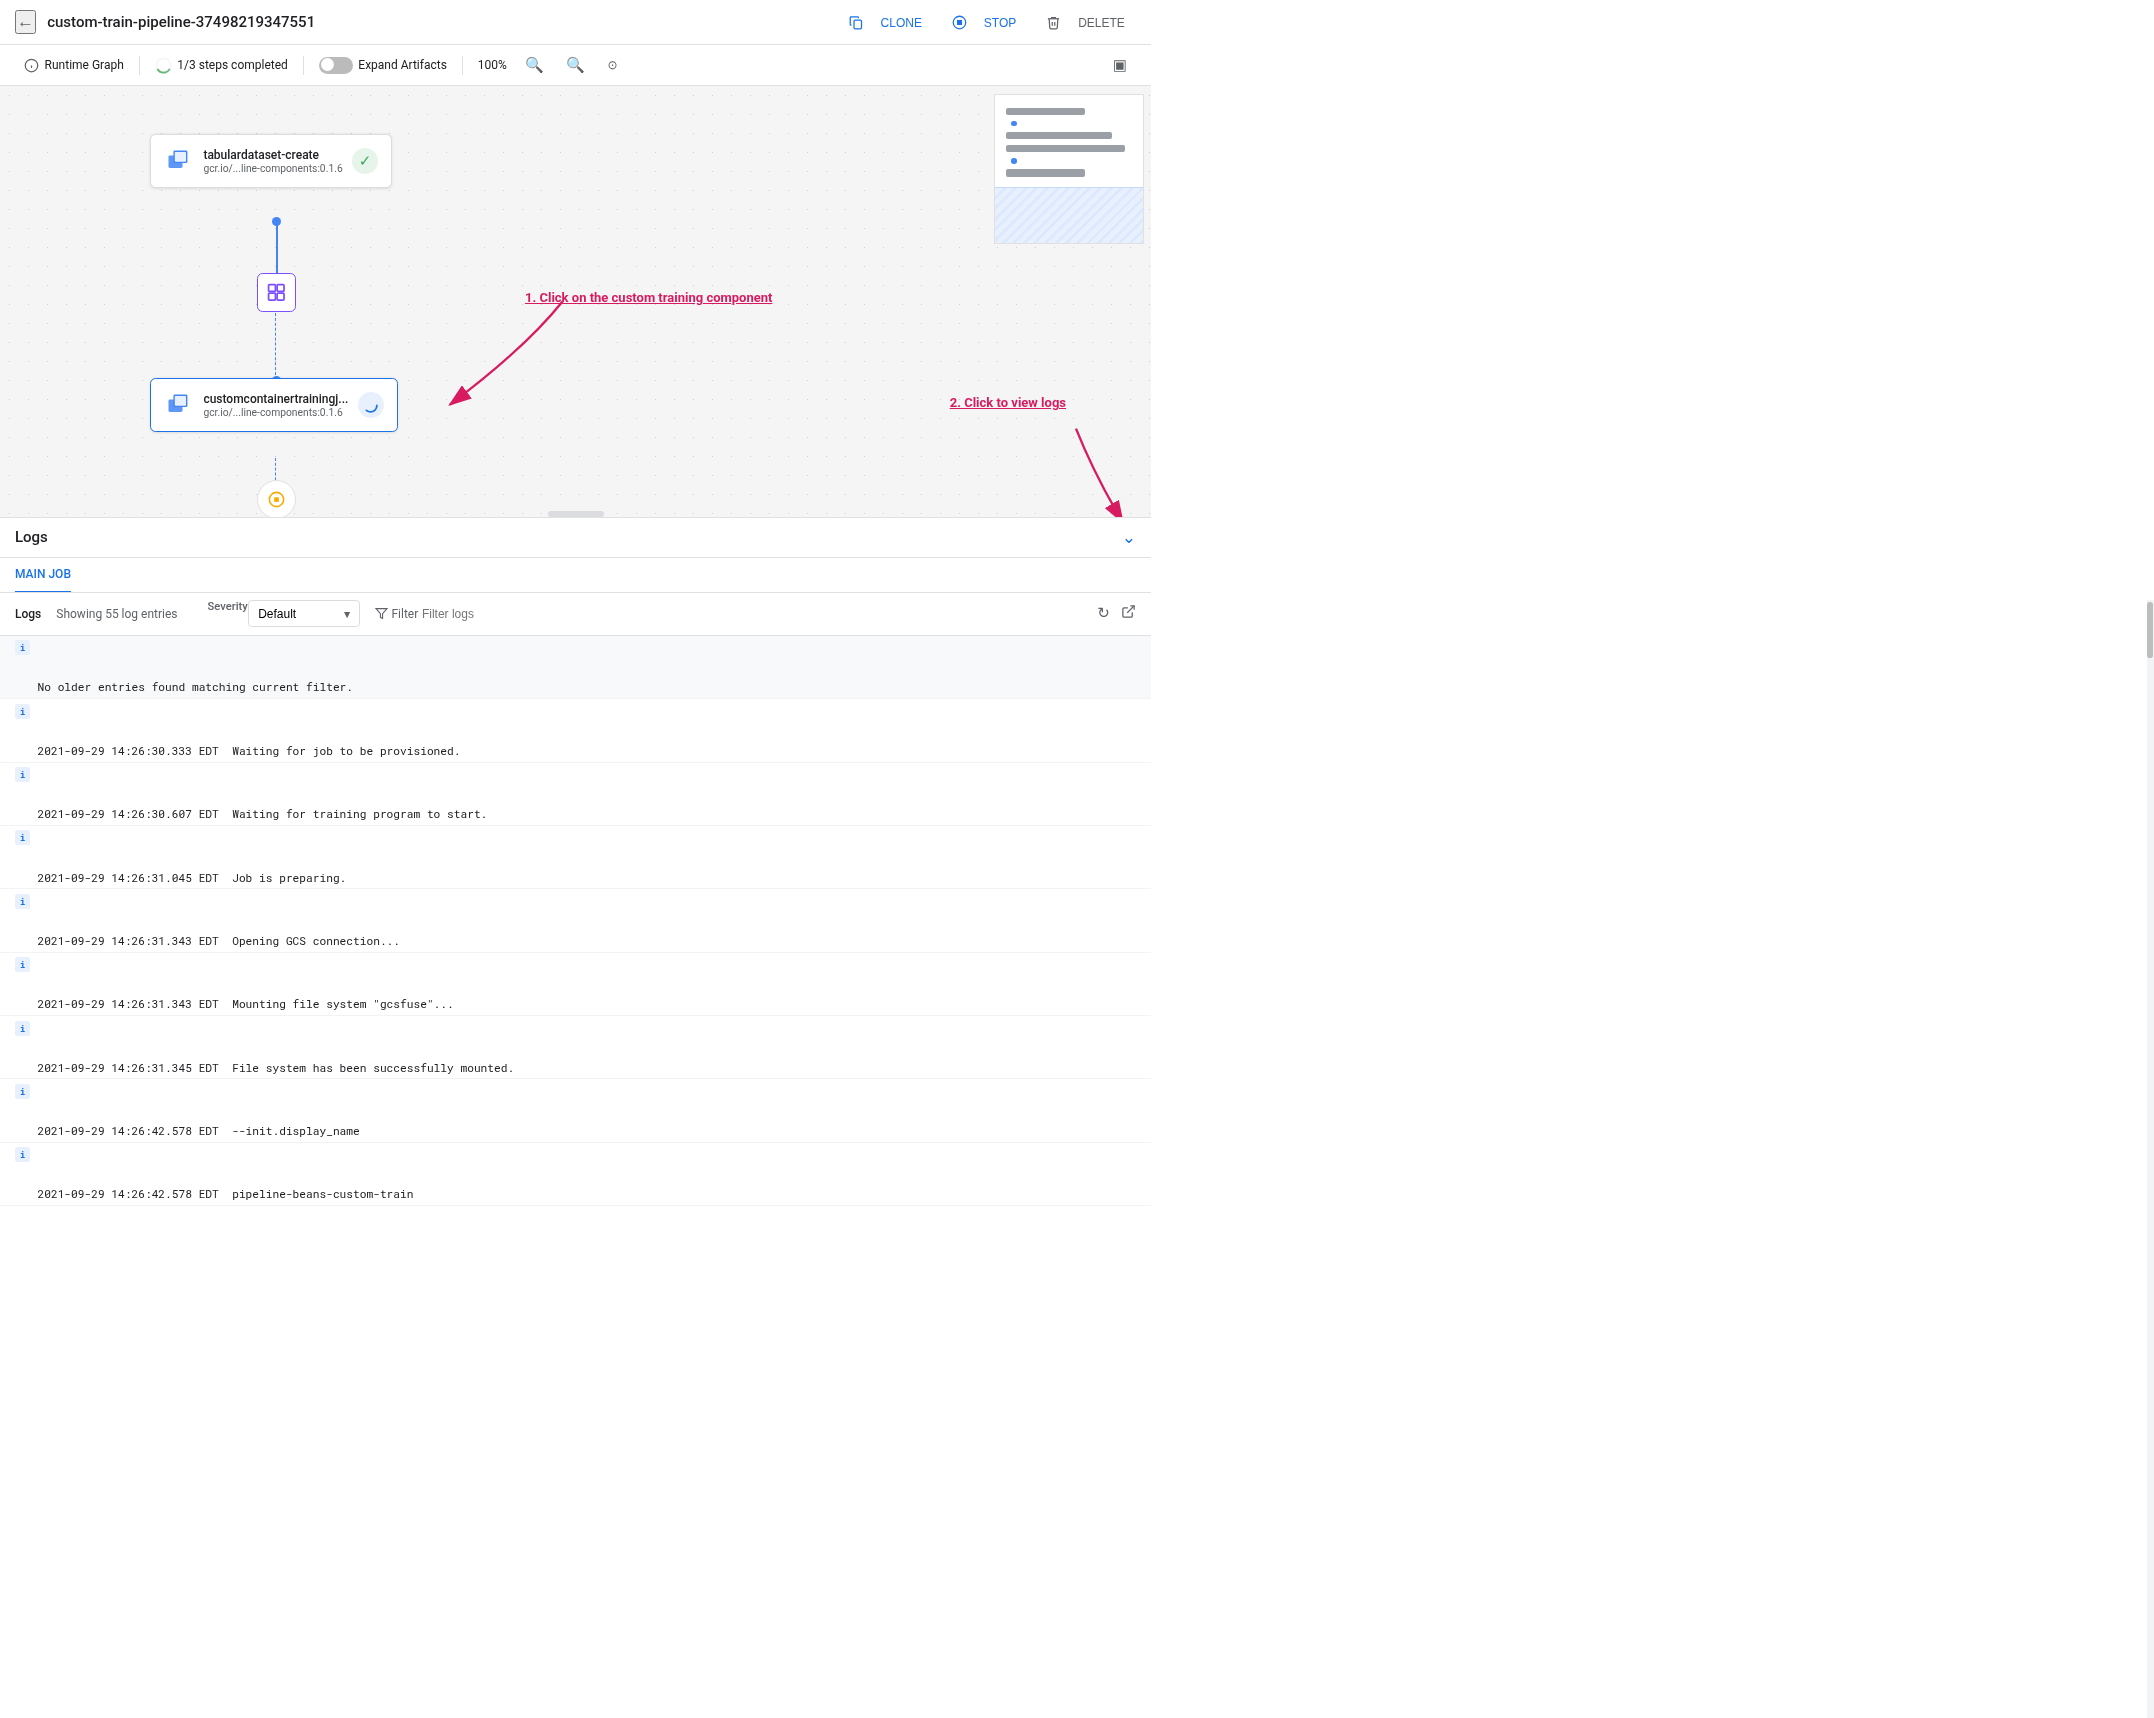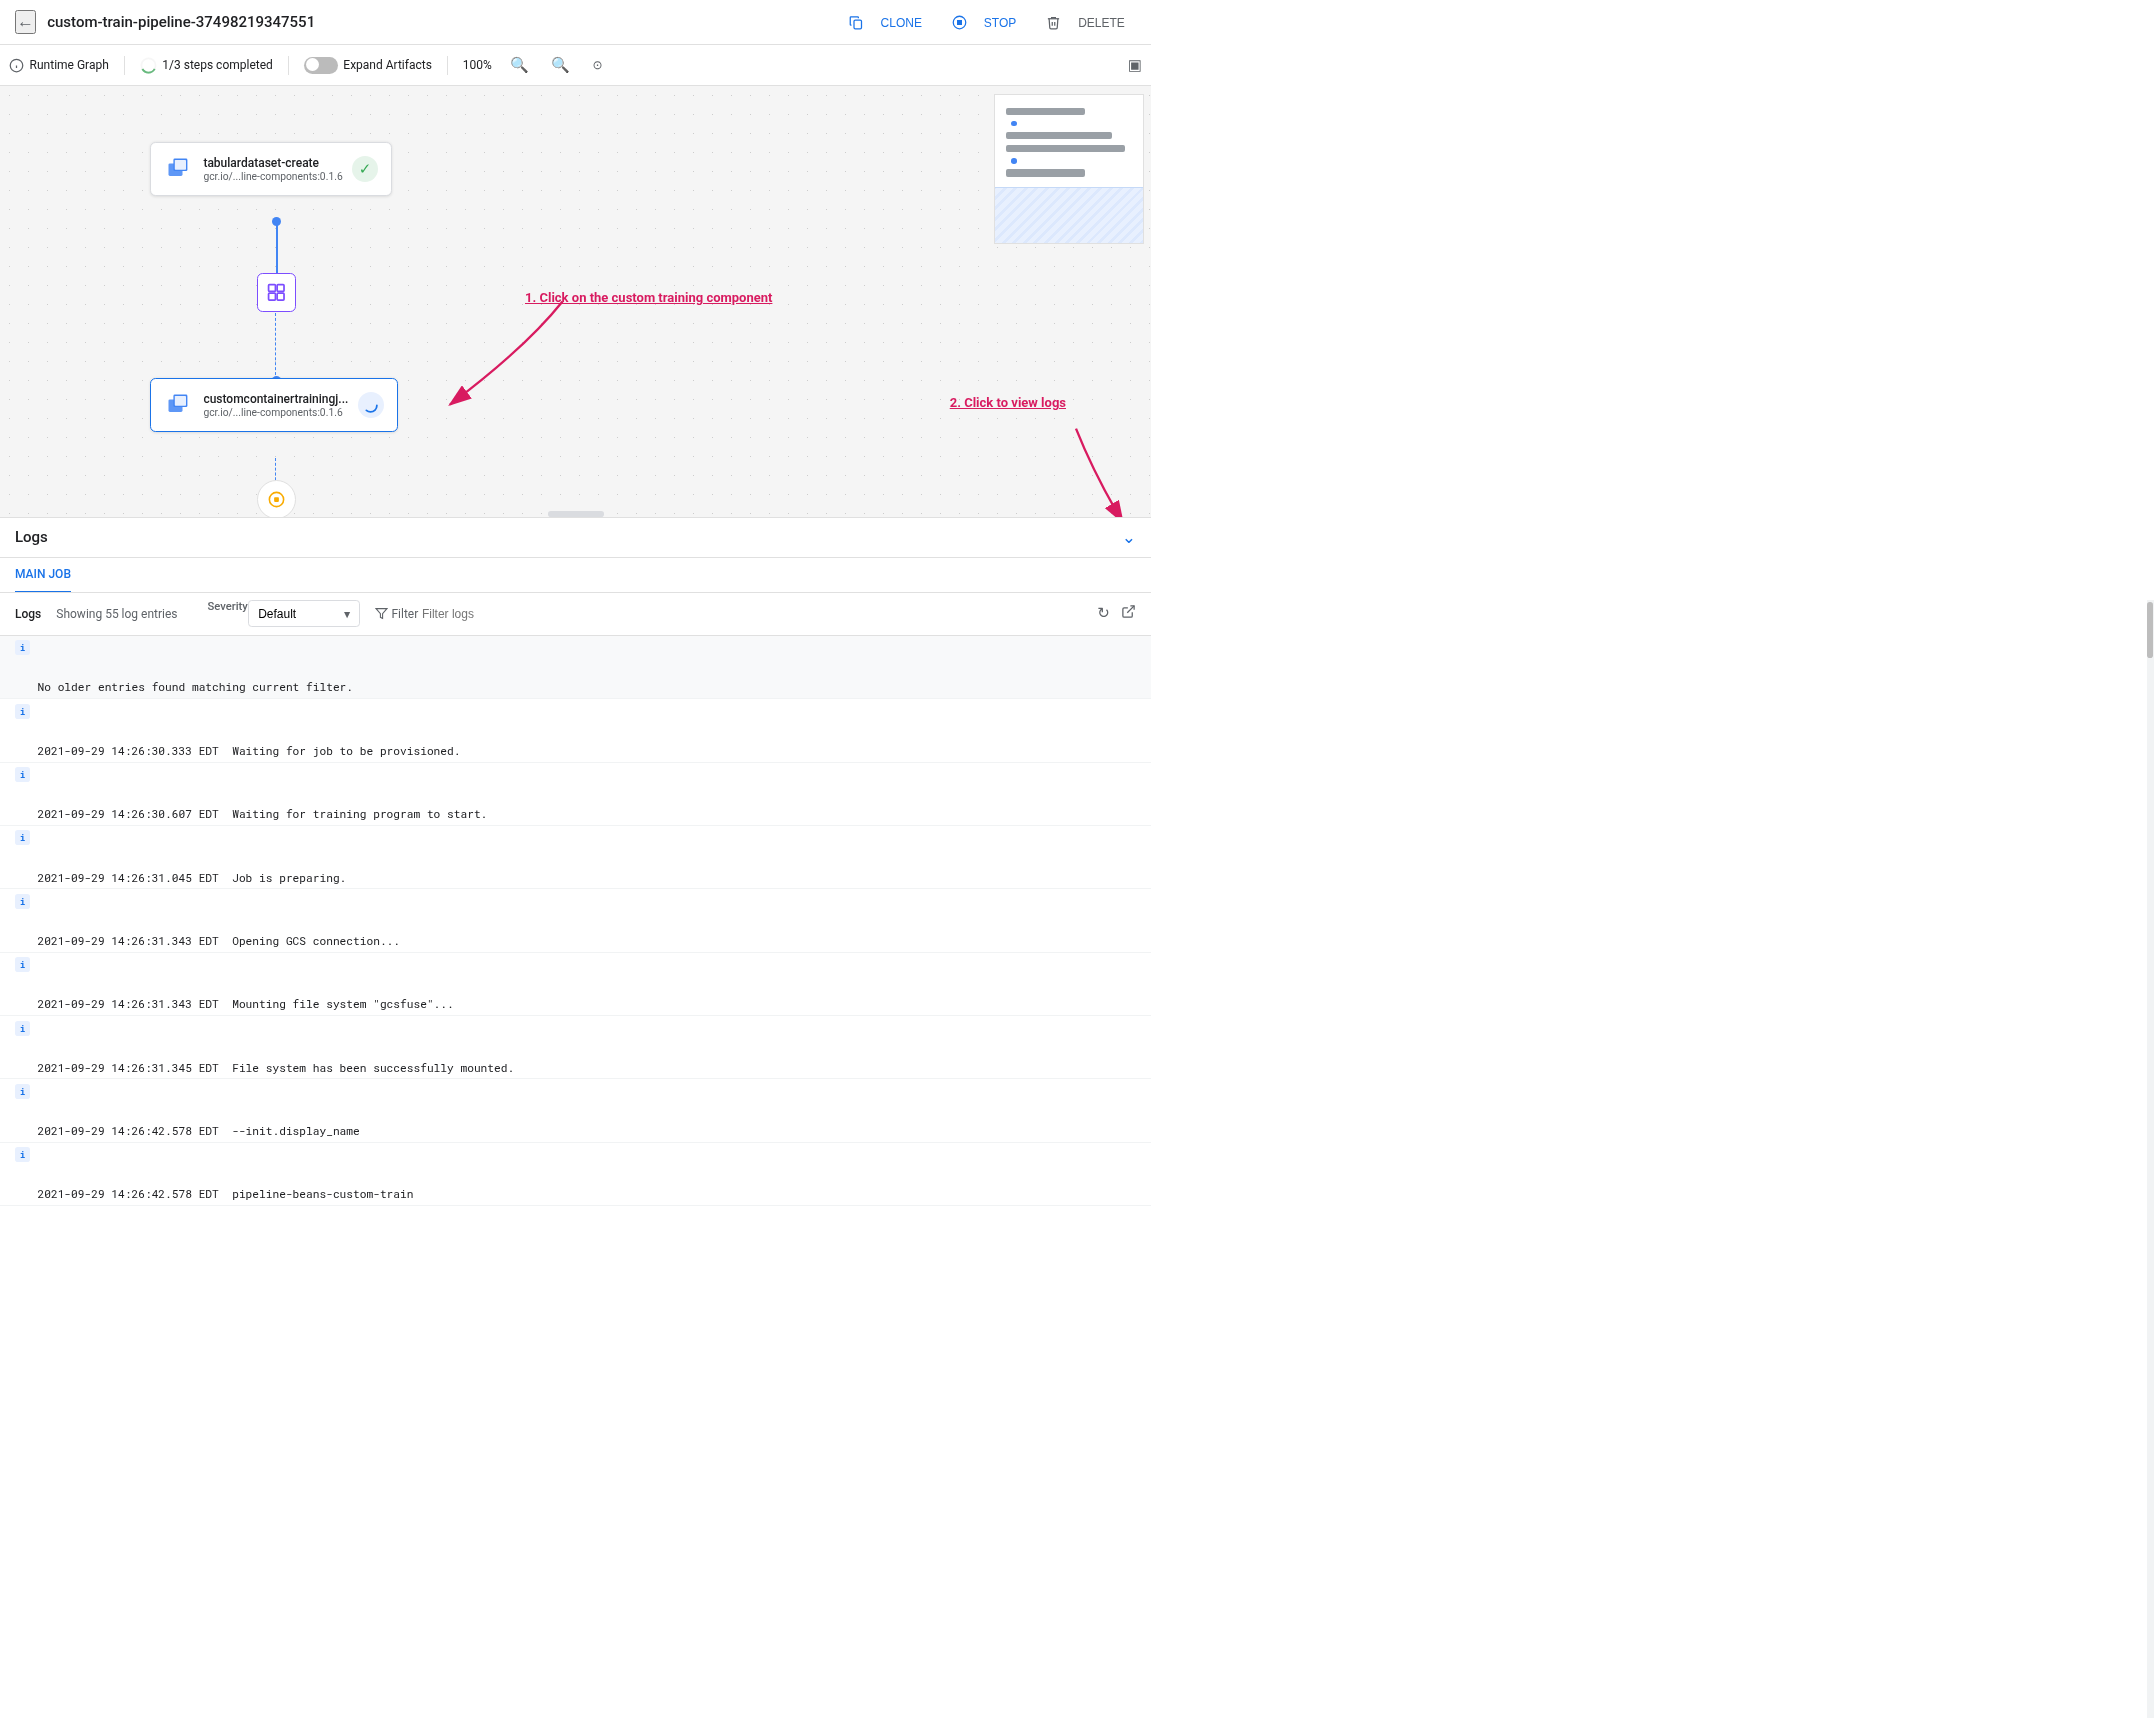--- a/index.html
+++ b/index.html
@@ -15,21 +15,21 @@
     .header-actions { display: flex; gap: 7.5px; align-items: center; }
     .header-btn {
       display: flex; align-items: flex-end; gap: 17px;
       padding: 5.6px 11.2px; border: none; background: transparent;
       cursor: pointer; font-size: 12px; font-weight: 500; color: #1a73e8;
     }
     .header-btn.delete { color: #5f6368; }
 
     
     .toolbar {
-      display: flex; align-items: center; padding: 0 9px; height: 41px;
+      display: flex; align-items: center; padding: 0 24px; height: 41px;
       border-bottom: 0.9px solid #e0e0e0; background: #fff; gap: 15px;
     }
     .toolbar-item { display: flex; align-items: center; gap: 5.6px; font-size: 12px; color: #202124; }
     .toolbar-divider { width: 0.9px; height: 19px; background: #e0e0e0; }
     .toggle-track {
       width: 34px; height: 17px; background: #bbb; border-radius: 8.4px;
       position: relative; cursor: pointer;
     }
     .toggle-thumb {
       width: 13px; height: 13px; background: #fff; border-radius: 50%;
@@ -271,21 +271,21 @@
       <div class="minimap-bar short"></div>
       <div class="minimap-dot"></div>
       <div class="minimap-bar medium"></div>
       <div class="minimap-bar long"></div>
       <div class="minimap-dot"></div>
       <div class="minimap-bar short"></div>
     </div>
     <div class="minimap-viewport"></div>
   </div>
 
-  <div class="node" style="left: 150px; top: 56px;">
+  <div class="node" style="left: 150px; top: 48px;">
     <div class="node-icon">
       <svg width="28" height="28" viewBox="0 0 40 40">
         <rect x="5" y="12" width="20" height="18" rx="2" fill="#4285f4" opacity="0.85"></rect>
         <rect x="12" y="5" width="20" height="18" rx="2" fill="#4285f4"></rect>
         <rect x="14" y="7" width="16" height="14" rx="1" fill="#e8f0fe"></rect>
       </svg>
     </div>
     <div class="node-info">
       <div class="node-name">tabulardataset-create</div>
       <div class="node-sub">gcr.io/...line-components:0.1.6</div>

